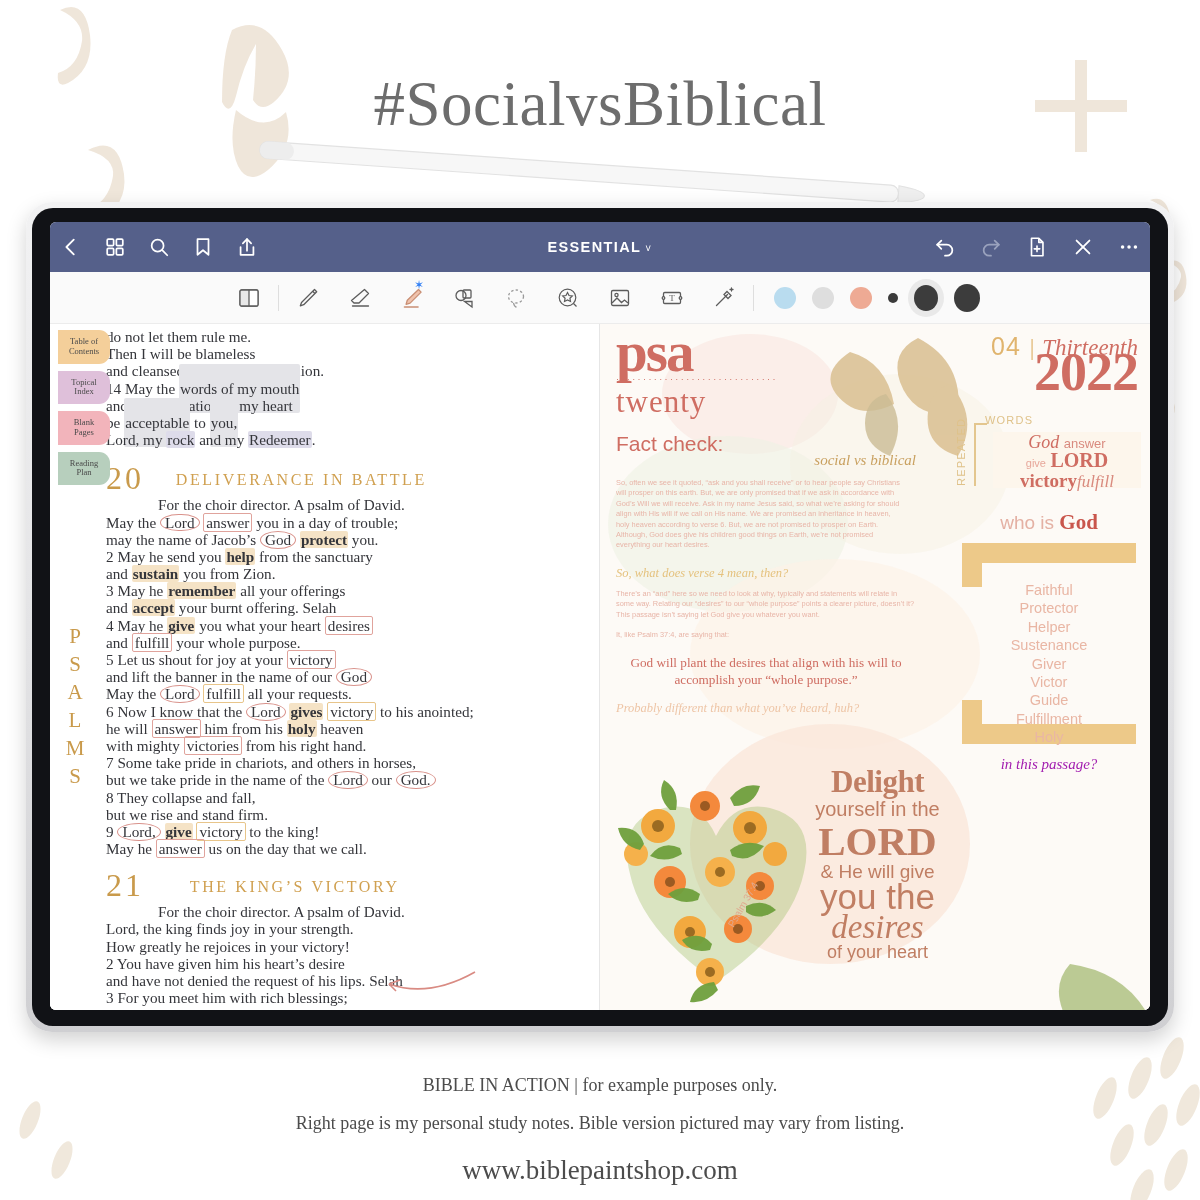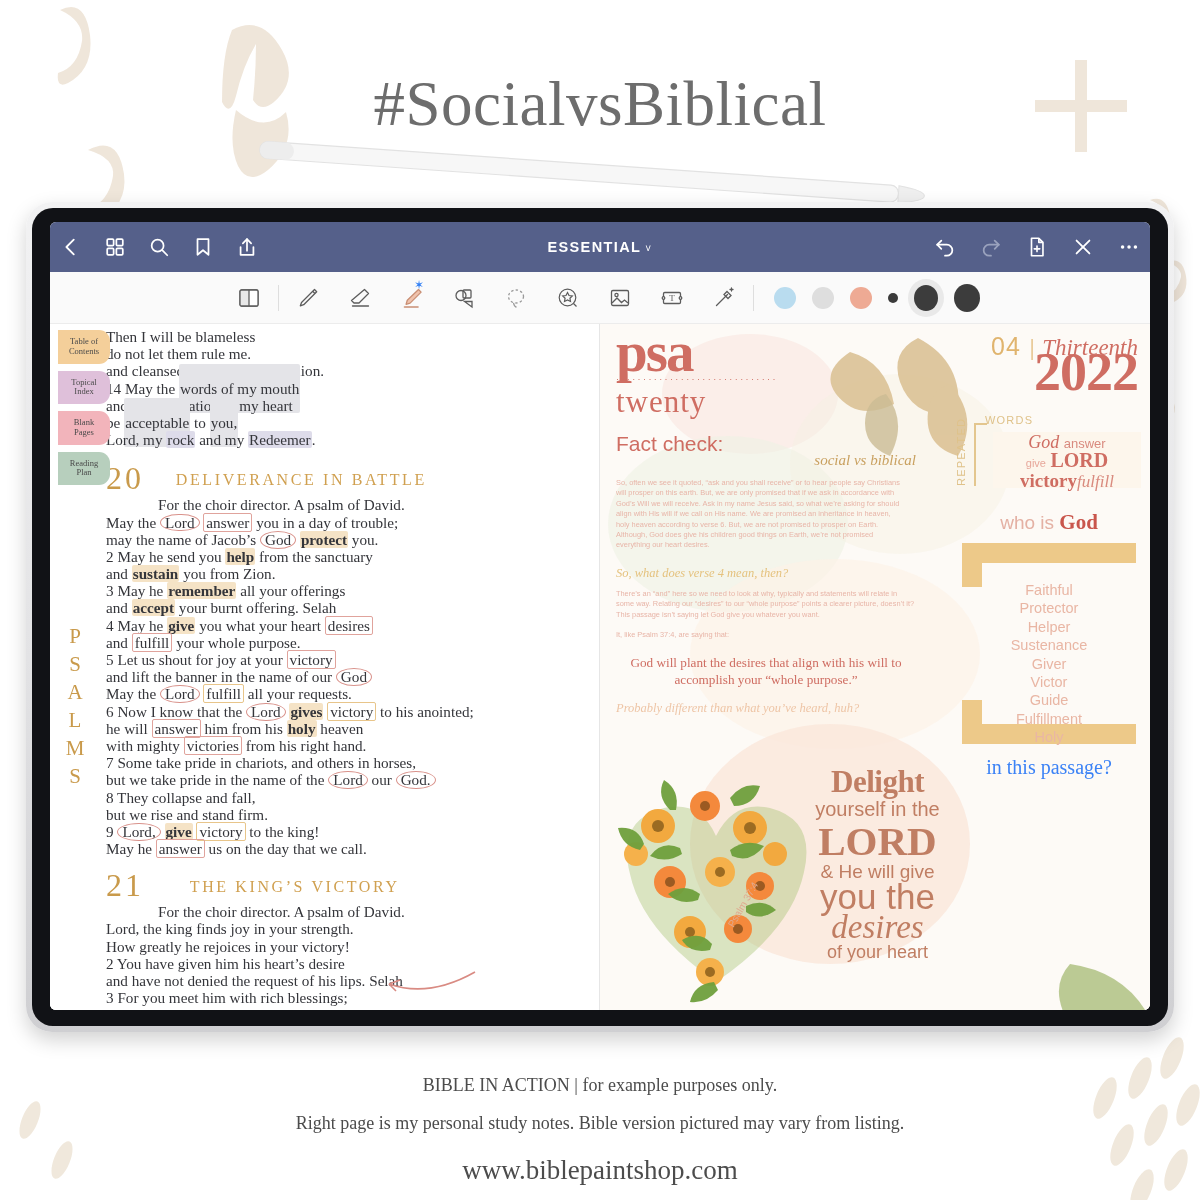--- a/index.html
+++ b/index.html
@@ -156,22 +156,22 @@
   .probably { font-family:"Liberation Serif", serif; font-style:italic;
               color:#eec5a6; font-size:12.5px; }
 
   .rep-label { font-family:"Liberation Sans",sans-serif; color:#dfc28a;
                font-size:11px; letter-spacing:1.2px; }
   .repbox { background:#fdf6ec; }
   .who-god { font-family:"Liberation Sans",sans-serif; color:#e4b1a4; font-size:19px; }
   .who-god b { font-family:"Liberation Serif",serif; color:#c9564c; font-size:21px; }
   .attr-list { font-family:"Liberation Sans",sans-serif; color:#e9b6a4;
                font-size:14.5px; line-height:18.4px; text-align:center; }
-  .in-passage { font-family:"Liberation Serif",serif; 
-                color:#3b82f6; font-size:20px; }
+  .in-passage { font-family:"Liberation Serif",serif; font-style:italic;
+                color:#a21caf; font-size:15px; }
 
   .delight-wrap { text-align:center; color:#c07e63; }
   .d1 { font-family:"Liberation Serif",serif; font-weight:700; font-size:31px; letter-spacing:-.5px;}
   .d2 { font-family:"Liberation Sans",sans-serif; font-size:20px; }
   .d3 { font-family:"Liberation Serif",serif; font-weight:700; font-size:41px; letter-spacing:0px;}
   .d4 { font-family:"Liberation Sans",sans-serif; font-size:19px; }
   .d5 { font-family:"Liberation Sans",sans-serif; font-size:35px; }
   .d6 { font-family:"Liberation Serif",serif; font-style:italic; font-size:33px; }
   .d7 { font-family:"Liberation Sans",sans-serif; font-size:18px; }
   .psalm-ref { font-family:"Liberation Sans",sans-serif; color:#e0a98f;
@@ -400,22 +400,22 @@
         <div class="tabs">
           <div class="tab" style="background:#f4cf9a">Table of<br>Contents</div>
           <div class="tab" style="background:#dfc0da">Topical<br>Index</div>
           <div class="tab" style="background:#f2b4bb">Blank<br>Pages</div>
           <div class="tab" style="background:#b7cfbd">Reading<br>Plan</div>
         </div>
 
         <div class="psalms-vert">PSALMS</div>
 
         <div class="bible">
+          <div class="ln">do not let them rule me.</div>
           <div class="ln">Then I will be blameless</div>
-          <div class="ln">do not let them rule me.</div>
           <div class="ln">and cleansed from blatant rebellion.</div>
           <div class="ln">14 May the <span class="hl-grey">words of my mouth</span></div>
           <div class="ln">and the meditation of my heart</div>
           <div class="ln">be <span class="hl-grey">acceptable</span> to <span class="hl-grey">you,</span></div>
           <div class="ln">Lord, my <span class="hl-purple">rock</span> and my <span class="hl-purple">Redeemer</span>.</div>
 
           <div style="height:22px"></div>
 
           <div style="position:relative;height:26px">
             <span class="psnum">20</span>

